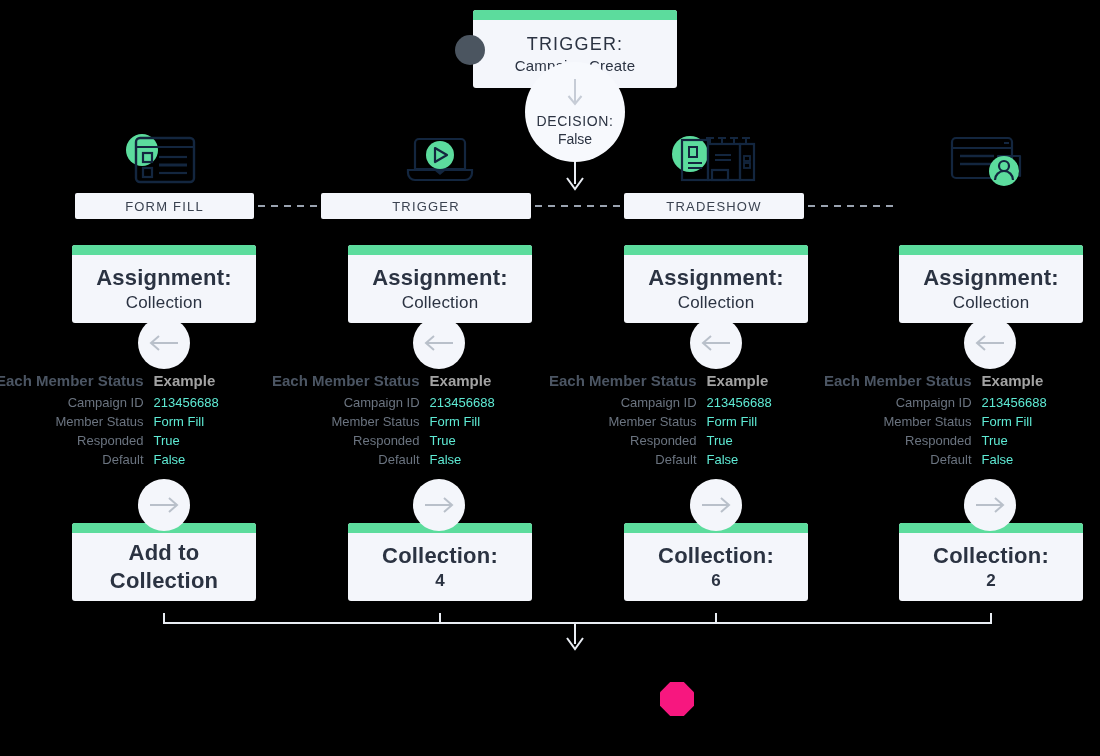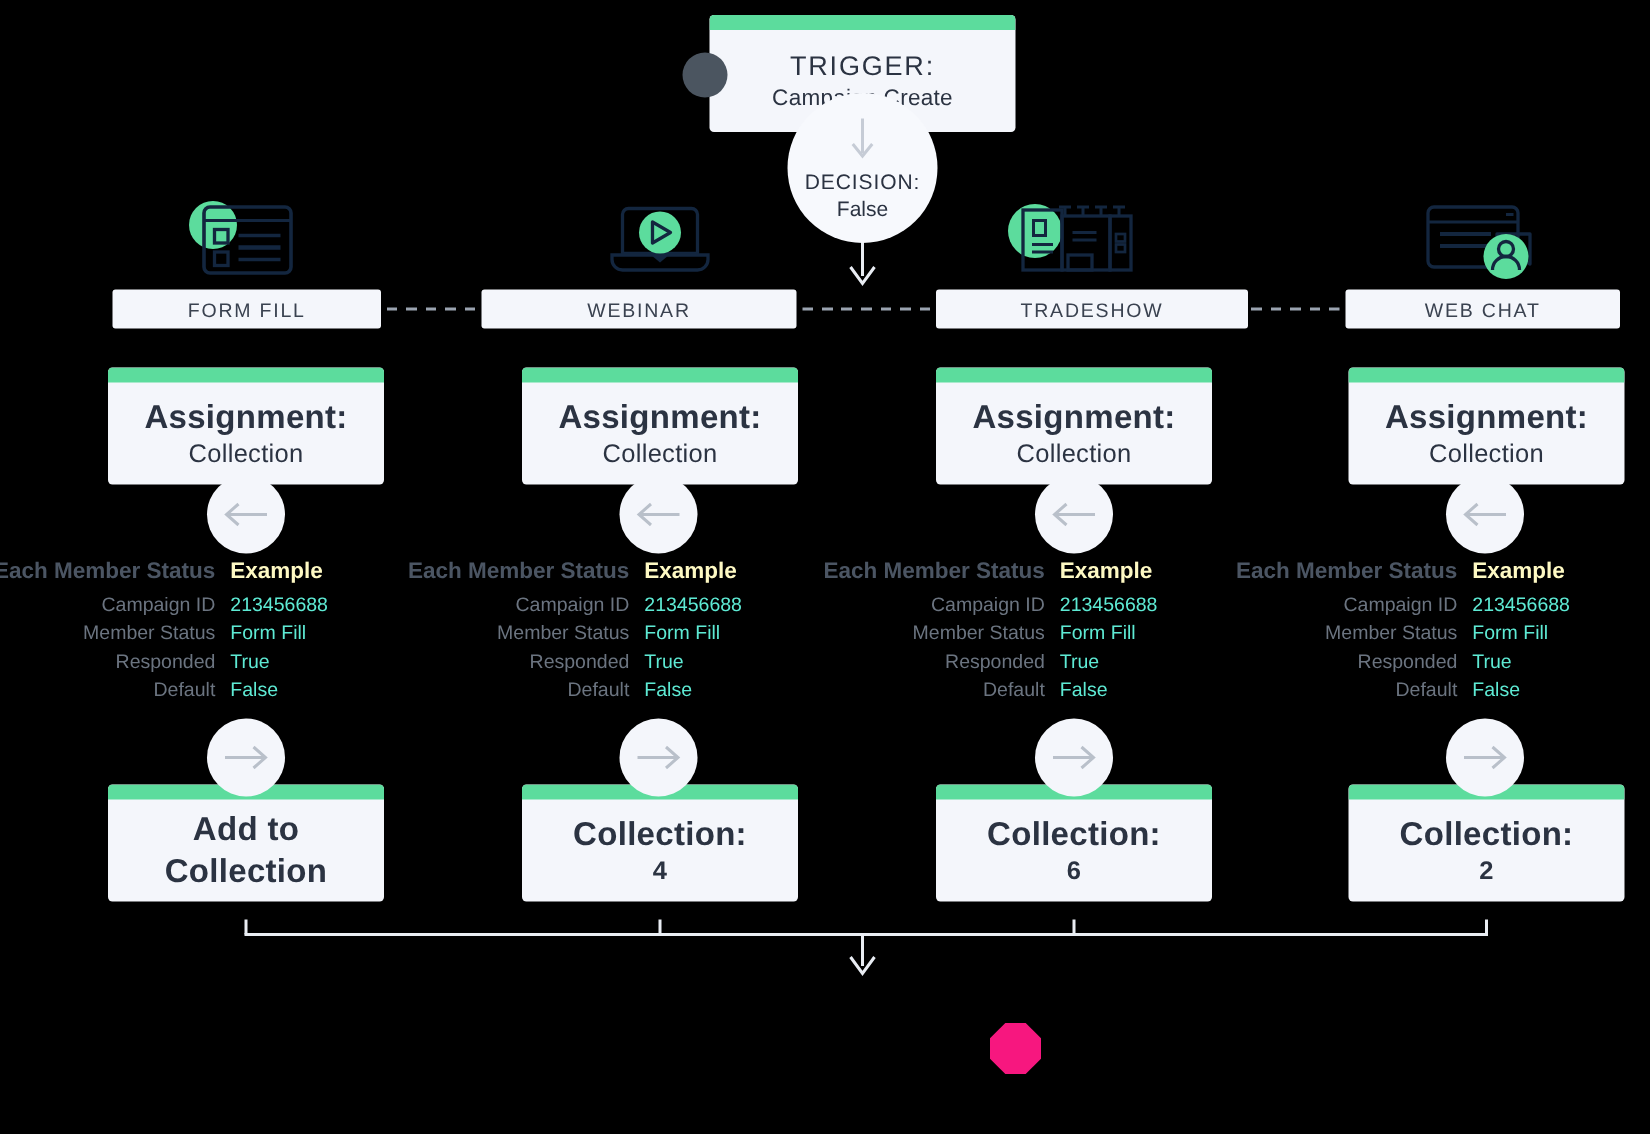--- a/index.html
+++ b/index.html
@@ -72,21 +72,21 @@
   }
 
   
   .tbl{position:absolute;z-index:5;font-size:13px;line-height:19px;}
   .tbl table{border-collapse:collapse;}
   .tbl th,.tbl td{padding:0;white-space:nowrap;}
   .tbl th{font-weight:700;font-size:15px;color:#4b5563;padding-bottom:3px;}
   .tbl .c1{text-align:right;color:#6b7480;padding-right:10px;}
   .tbl .c2{text-align:left;color:#5eead4;}
   .tbl th.c1{text-align:right;color:#4b5563;}
-  .tbl th.c2{text-align:left;color:#fef9c3;}
+  .tbl th.c2{text-align:left;color:#a3a3a3;}
 
   
   .vline{position:absolute;width:2px;background:#e9edf3;z-index:2;}
   .hline{position:absolute;height:2px;background:#e9edf3;z-index:2;}
 
   .pink-oct{
     position:absolute;left:660px;top:682px;width:34px;height:34px;z-index:9;
     background:#f7177f;
     clip-path:polygon(30% 0,70% 0,100% 30%,100% 70%,70% 100%,30% 100%,0 70%,0 30%);
   }
@@ -170,30 +170,27 @@
     <circle cx="56" cy="41" r="15" fill="#5cdc9d"></circle>
     <circle cx="56" cy="36" r="5" fill="none" stroke="#13263f" stroke-width="2.2"></circle>
     <path d="M47 50 a9 9 0 0 1 18 0" fill="none" stroke="#13263f" stroke-width="2.2"></path>
   </svg>
 
   <div class="chan-label" style="left:75px;top:193px;width:179px;">
     <span>FORM FILL</span>
   </div>
   <div class="dash" style="left:258px;width:63px;"></div>
   <div class="chan-label" style="left:321px;top:193px;width:210px;">
-    <span>WEBINAR</span>
+    <span>TRIGGER</span>
   </div>
   <div class="dash" style="left:535px;width:85px;"></div>
-  <div class="chan-label" style="left:624px;top:193px;width:208px;">
+  <div class="chan-label" style="left:624px;top:193px;width:180px;">
     <span>TRADESHOW</span>
   </div>
   <div class="dash" style="left:808px;width:85px;"></div>
-  <div class="chan-label" style="left:897px;top:193px;width:183px;">
-    <span>WEB CHAT</span>
-  </div>
 
   <div class="card" style="left:72px;top:245px;width:184px;height:78px;">
     <div class="bar"></div>
     <div class="body">
       <div class="l1">Assignment:</div>
       <div class="l2">Collection</div>
     </div>
   </div>
   <div class="card" style="left:348px;top:245px;width:184px;height:78px;">
     <div class="bar"></div>

